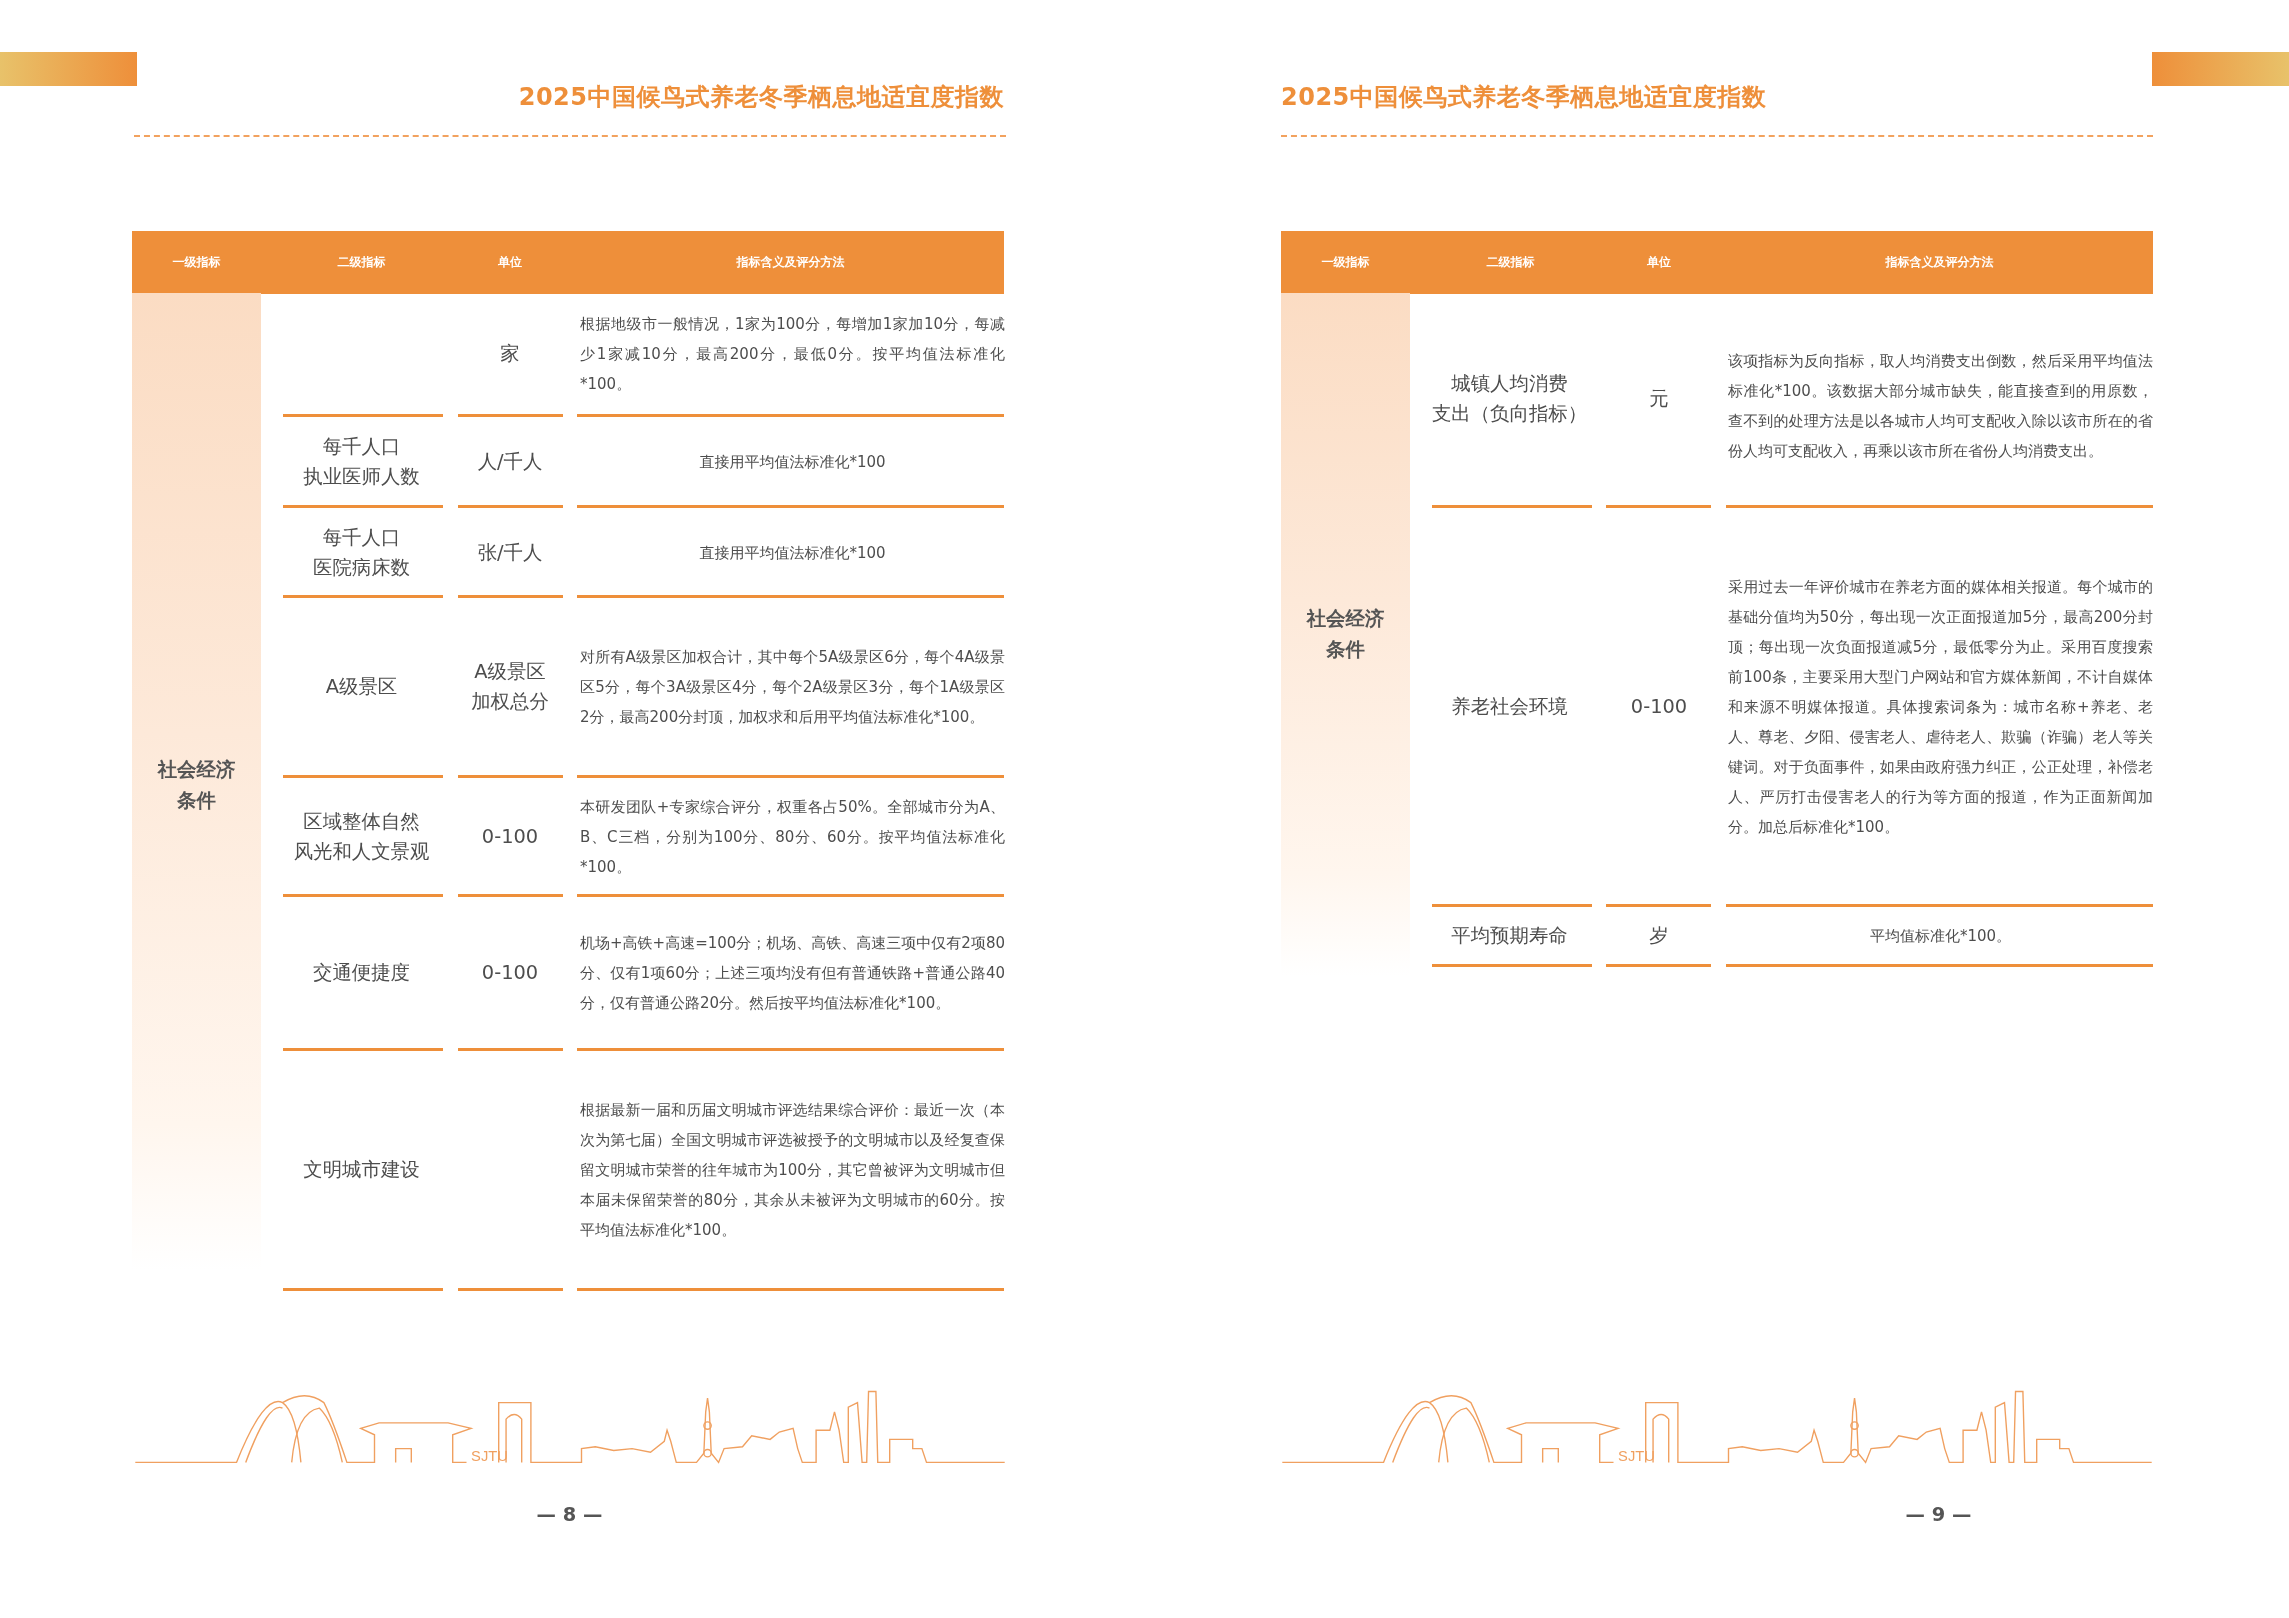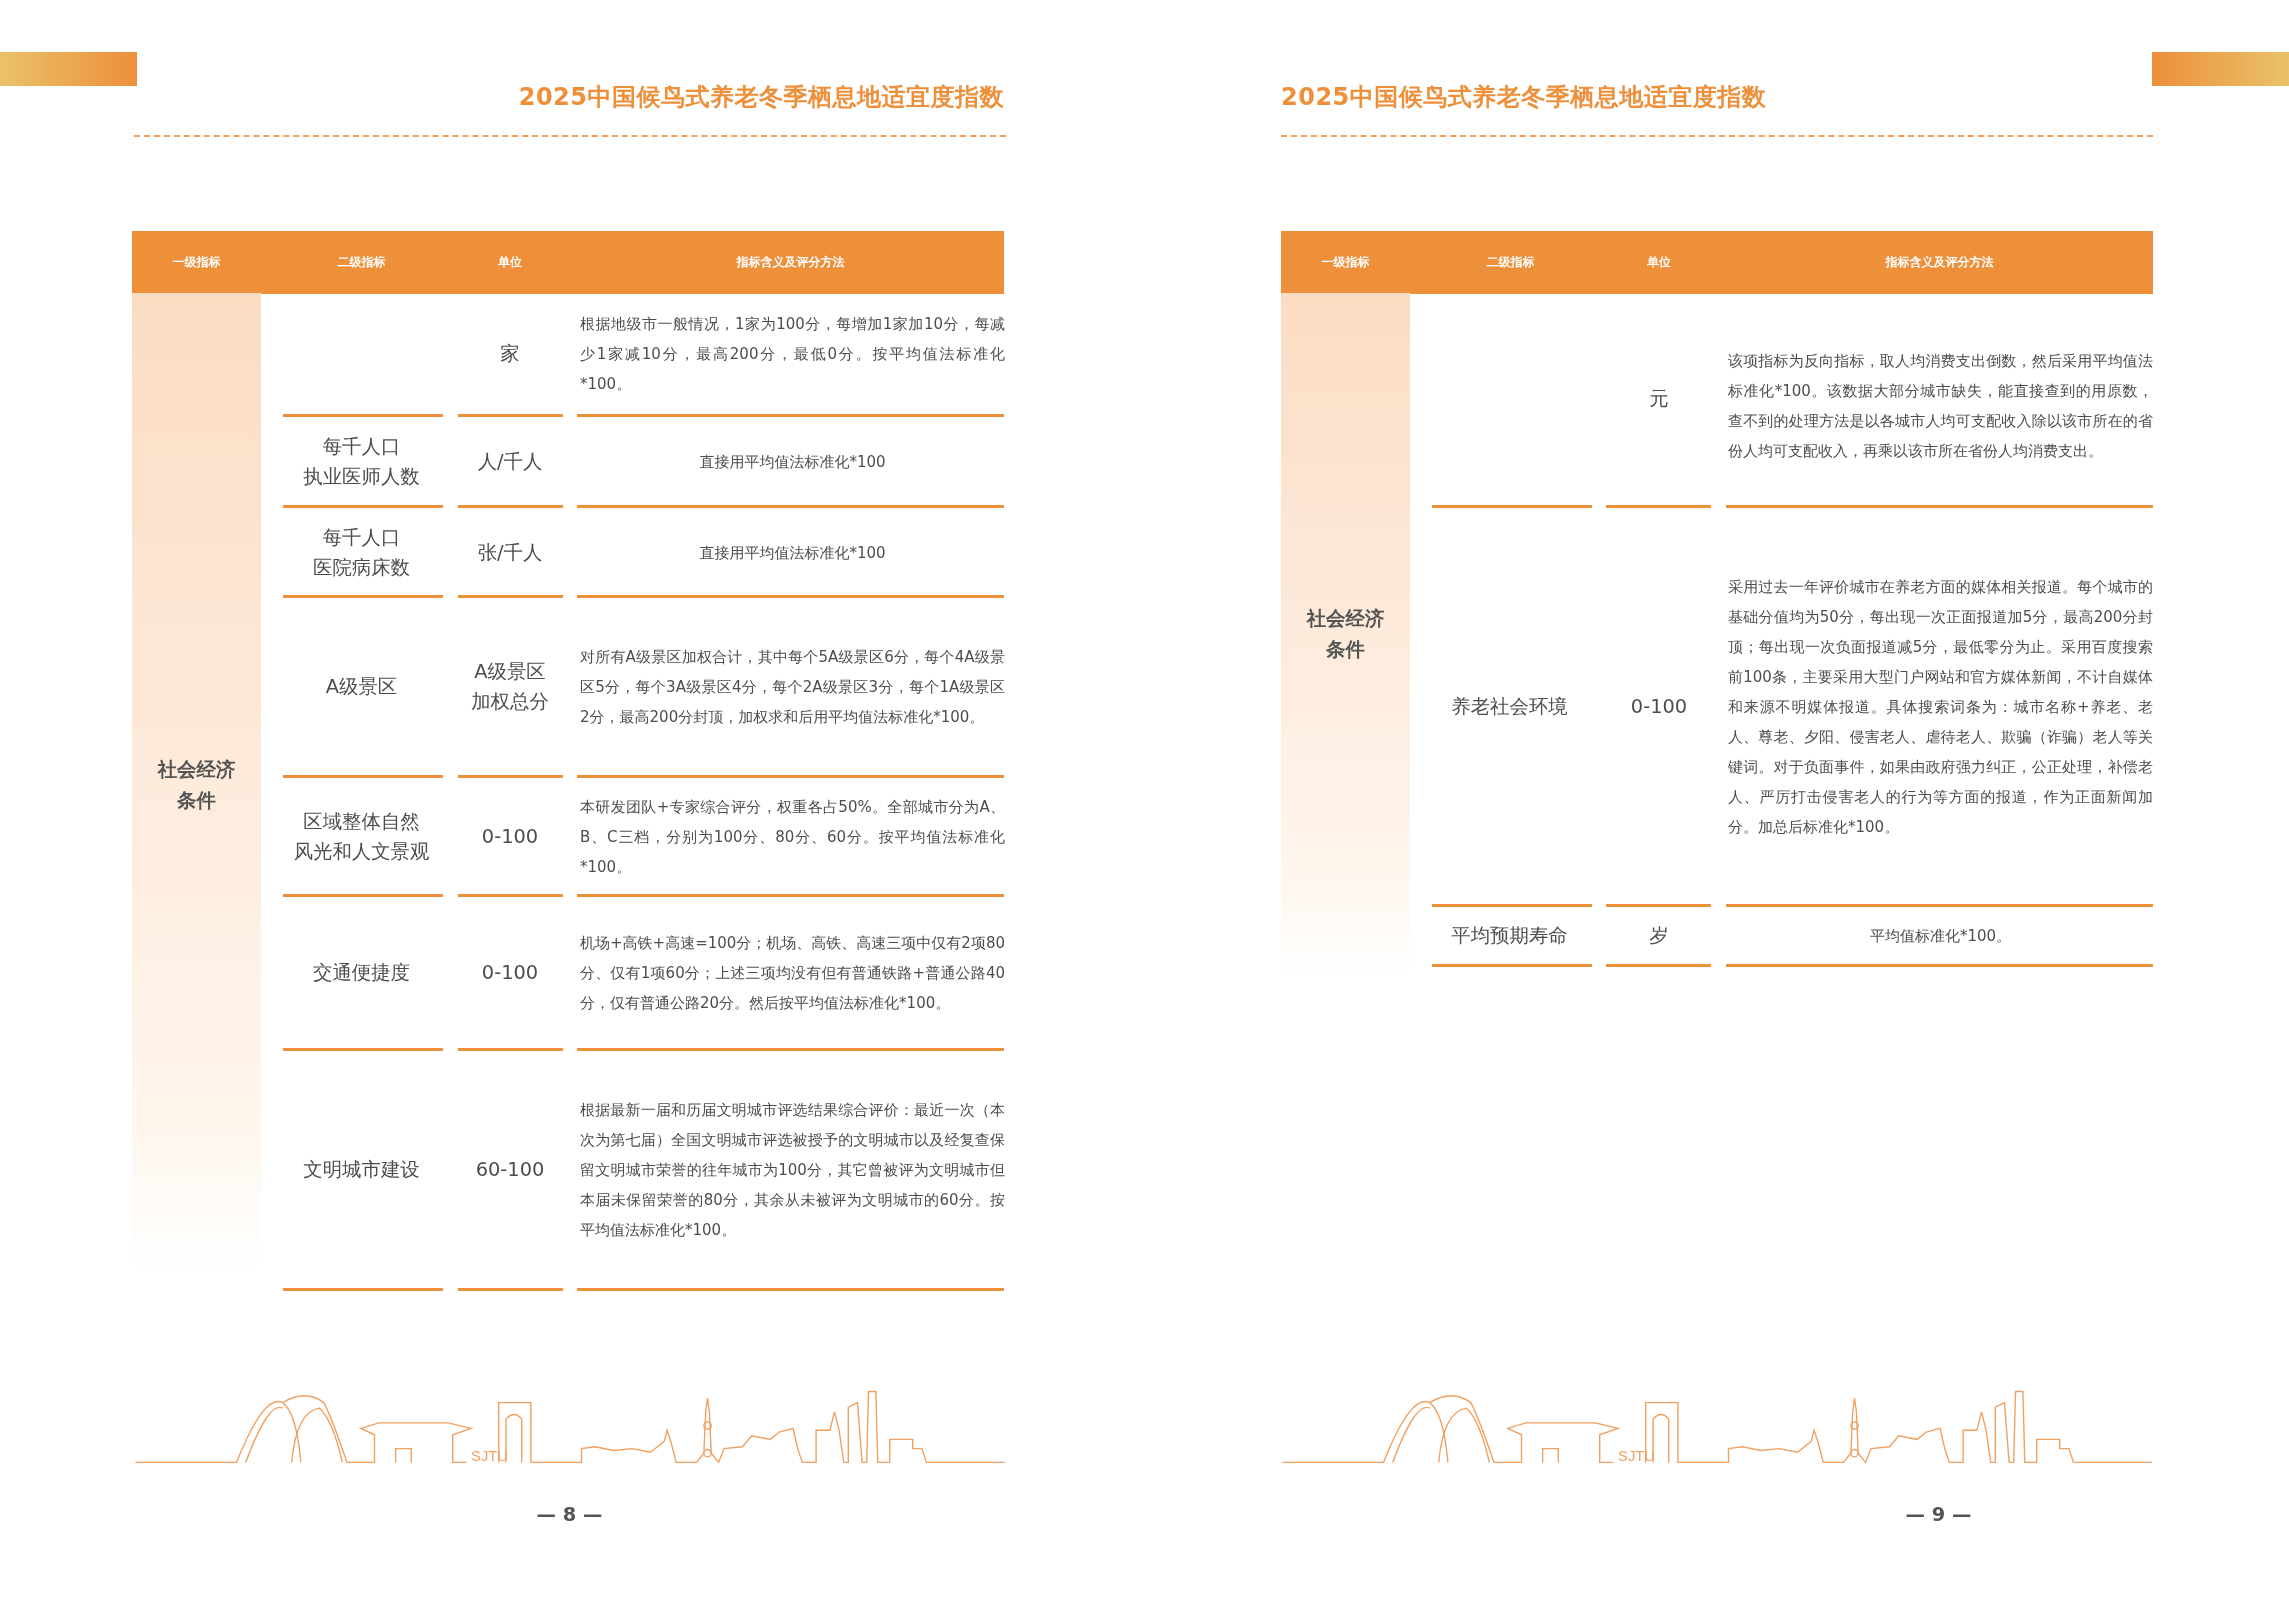--- a/index.html
+++ b/index.html
@@ -122,21 +122,20 @@
   <div class="sep" style="left:577px;top:894px;width:427px;"></div>
 
   <div class="cell" style="left:280px;top:897px;width:163px;height:151px;">交通便捷度</div>
   <div class="cell" style="left:457px;top:897px;width:106px;height:151px;">0-100</div>
   <div class="cell desc" style="left:580px;top:897px;width:425px;height:151px;">机场+高铁+高速=100分；机场、高铁、高速三项中仅有2项80分、仅有1项60分；上述三项均没有但有普通铁路+普通公路40分，仅有普通公路20分。然后按平均值法标准化*100。</div>
   <div class="sep" style="left:283px;top:1048px;width:160px;"></div>
   <div class="sep" style="left:458px;top:1048px;width:105px;"></div>
   <div class="sep" style="left:577px;top:1048px;width:427px;"></div>
 
   <div class="cell" style="left:280px;top:1050px;width:163px;height:240px;">文明城市建设</div>
-  <div class="cell" style="left:457px;top:1050px;width:106px;height:240px;">60-100</div>
   <div class="cell desc" style="left:580px;top:1050px;width:425px;height:240px;">根据最新一届和历届文明城市评选结果综合评价：最近一次（本次为第七届）全国文明城市评选被授予的文明城市以及经复查保留文明城市荣誉的往年城市为100分，其它曾被评为文明城市但本届未保留荣誉的80分，其余从未被评为文明城市的60分。按平均值法标准化*100。</div>
   <div class="sep" style="left:283px;top:1288px;width:160px;"></div>
   <div class="sep" style="left:458px;top:1288px;width:105px;"></div>
   <div class="sep" style="left:577px;top:1288px;width:427px;"></div>
 
   <svg class="skyline" viewBox="0 0 945 100">
     <g fill="none" stroke="#f0a060" stroke-width="1.5">
       <path d="M0 95 L110 95 Q140 20 160 30 Q175 40 180 95 M160 30 Q185 15 205 30 Q215 50 230 95 L260 95 L260 65 L245 58 L265 52 L340 52 L365 58 L345 65 L345 95 L360 95"></path>
       <path d="M120 95 Q145 28 160 36 M170 95 Q175 40 200 36 Q215 50 225 95"></path>
       <path d="M283 95 L283 80 L300 80 L300 95"></path>
@@ -161,20 +160,22 @@
     <span class="th2">二级指标</span>
     <span class="th3">单位</span>
     <span class="th4">指标含义及评分方法</span>
   </div>
 
   <div class="lvl1">
     <div class="lvl1-label" style="top:310px; white-space:pre-line;">社会经济
 条件</div>
   </div>
 
+  <div class="cell" style="left:283px;top:293px;width:163px;height:212px;white-space:pre-line;">城镇人均消费
+支出（负向指标）</div>
   <div class="cell" style="left:461px;top:293px;width:106px;height:212px;">元</div>
   <div class="cell desc" style="left:583px;top:305px;width:425px;height:201px;">该项指标为反向指标，取人均消费支出倒数，然后采用平均值法标准化*100。该数据大部分城市缺失，能直接查到的用原数，查不到的处理方法是以各城市人均可支配收入除以该市所在的省份人均可支配收入，再乘以该市所在省份人均消费支出。</div>
   <div class="sep" style="left:287px;top:505px;width:160px;"></div>
   <div class="sep" style="left:461px;top:505px;width:105px;"></div>
   <div class="sep" style="left:581px;top:505px;width:427px;"></div>
 
   <div class="cell" style="left:283px;top:508px;width:163px;height:397px;">养老社会环境</div>
   <div class="cell" style="left:461px;top:508px;width:106px;height:397px;">0-100</div>
   <div class="cell desc" style="left:583px;top:508px;width:425px;height:397px;">采用过去一年评价城市在养老方面的媒体相关报道。每个城市的基础分值均为50分，每出现一次正面报道加5分，最高200分封顶；每出现一次负面报道减5分，最低零分为止。采用百度搜索前100条，主要采用大型门户网站和官方媒体新闻，不计自媒体和来源不明媒体报道。具体搜索词条为：城市名称+养老、老人、尊老、夕阳、侵害老人、虐待老人、欺骗（诈骗）老人等关键词。对于负面事件，如果由政府强力纠正，公正处理，补偿老人、严厉打击侵害老人的行为等方面的报道，作为正面新闻加分。加总后标准化*100。</div>
   <div class="sep" style="left:287px;top:904px;width:160px;"></div>

